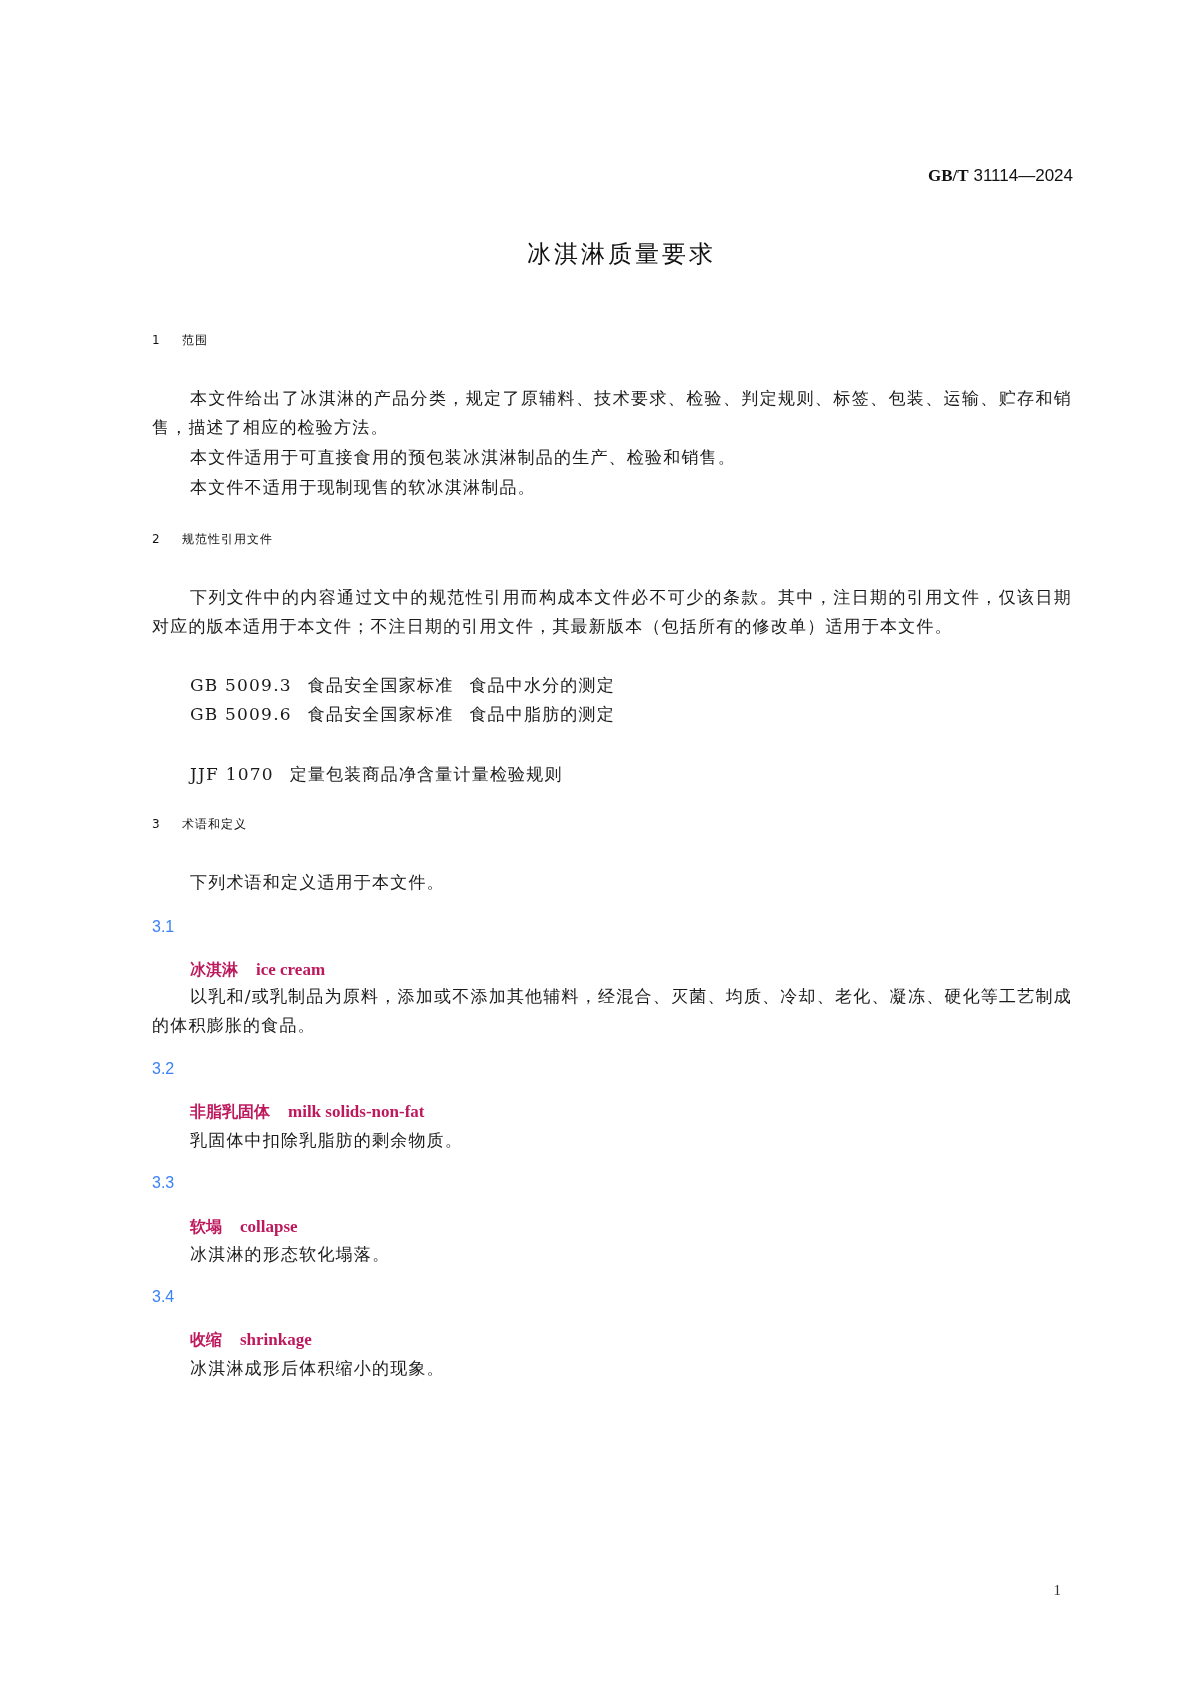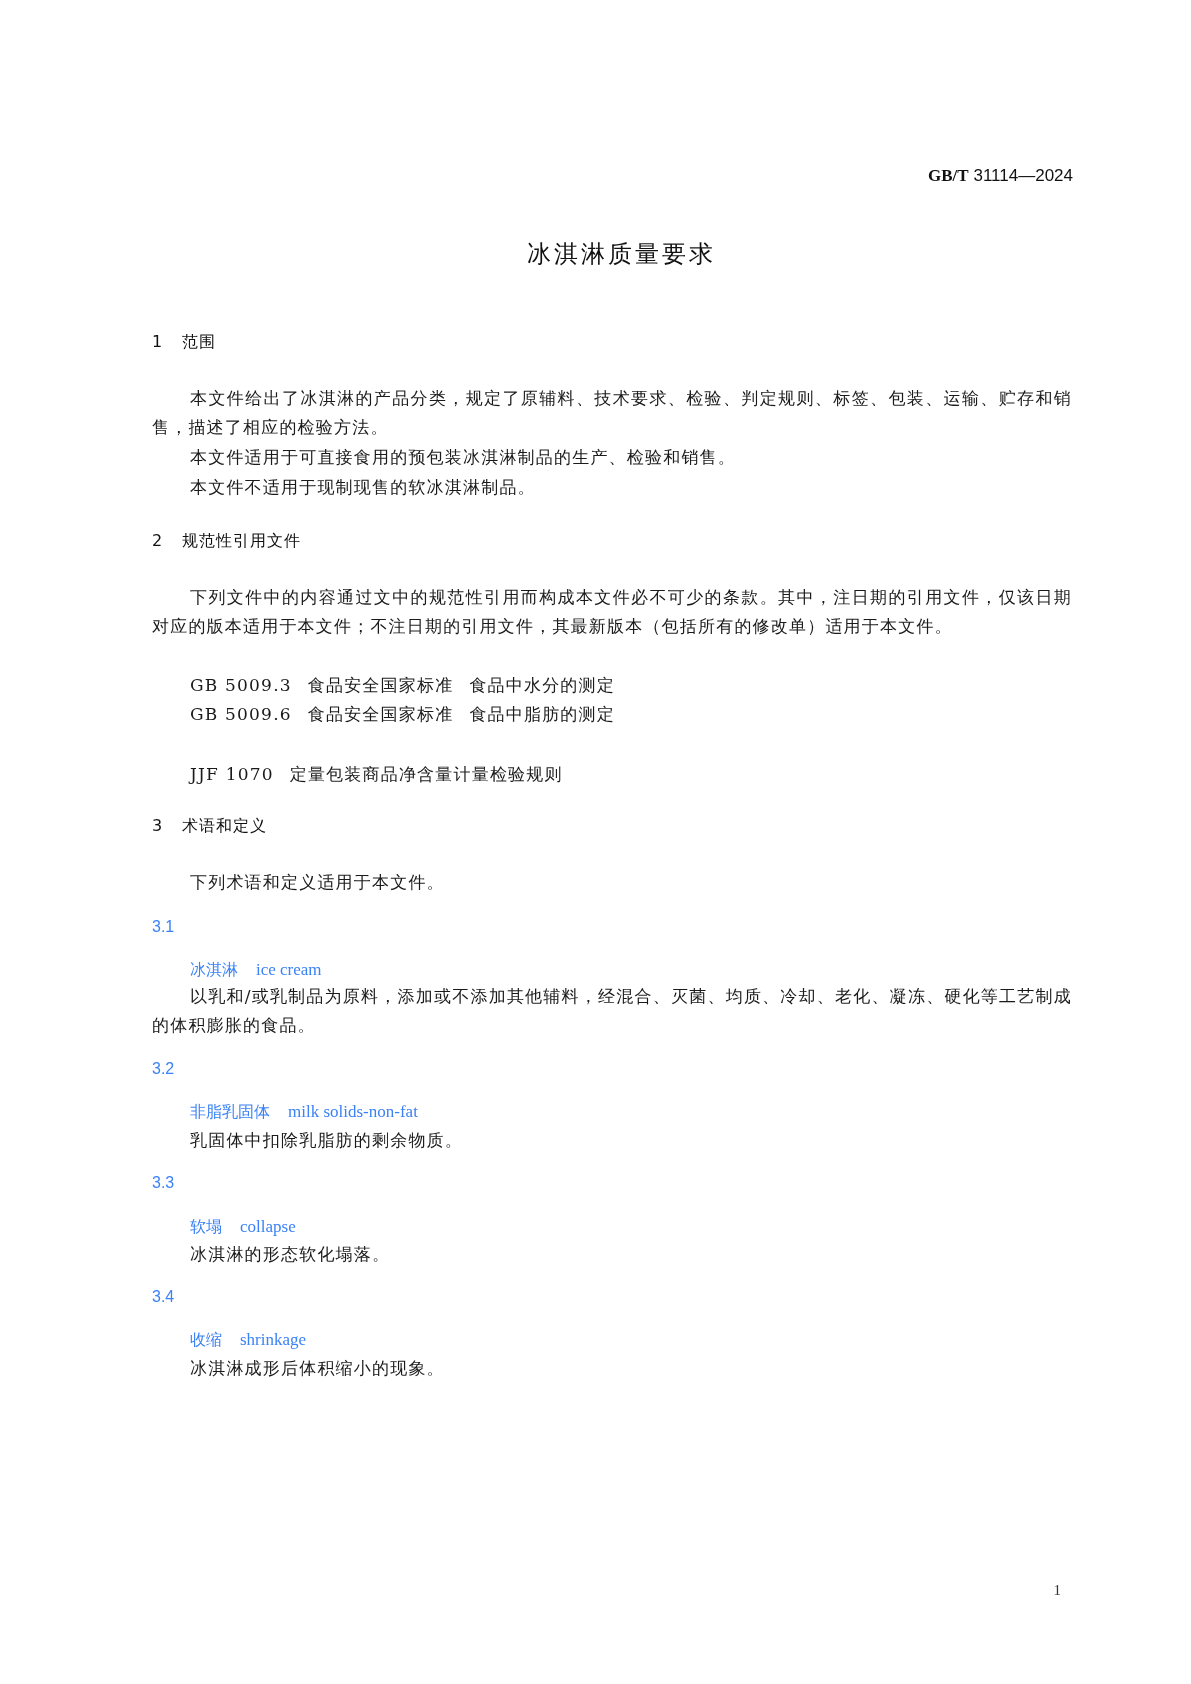--- a/index.html
+++ b/index.html
@@ -42,21 +42,21 @@
       text-align: center;
       font-size: 24px;
       font-family: "DejaVu Sans", sans-serif;
       letter-spacing: 3px;
       color: #111;
       padding-left: 26px;
     }
     .heading {
       position: absolute;
       left: 152px;
-      font-size: 16px;
+      font-size: 12px;
       font-family: "DejaVu Sans", sans-serif;
       color: #111;
       letter-spacing: 1px;
     }
     .heading .num {
       display: inline-block;
       width: 30px;
     }
     .para {
       position: absolute;
@@ -90,22 +90,22 @@
       position: absolute;
       left: 152px;
       font-size: 16px;
       font-family: "Liberation Sans", sans-serif;
       color: #3b82f6;
     }
     .term {
       position: absolute;
       left: 190px;
       font-size: 16px;
-      font-weight: normal;
-      color: #3b82f6;
+      font-weight: bold;
+      color: #be185d;
       white-space: nowrap;
     }
     .term .zh {
       font-family: "DejaVu Sans", sans-serif;
       margin-right: 18px;
     }
     .term .en {
       font-family: "Liberation Serif", serif;
       font-size: 17px;
     }

